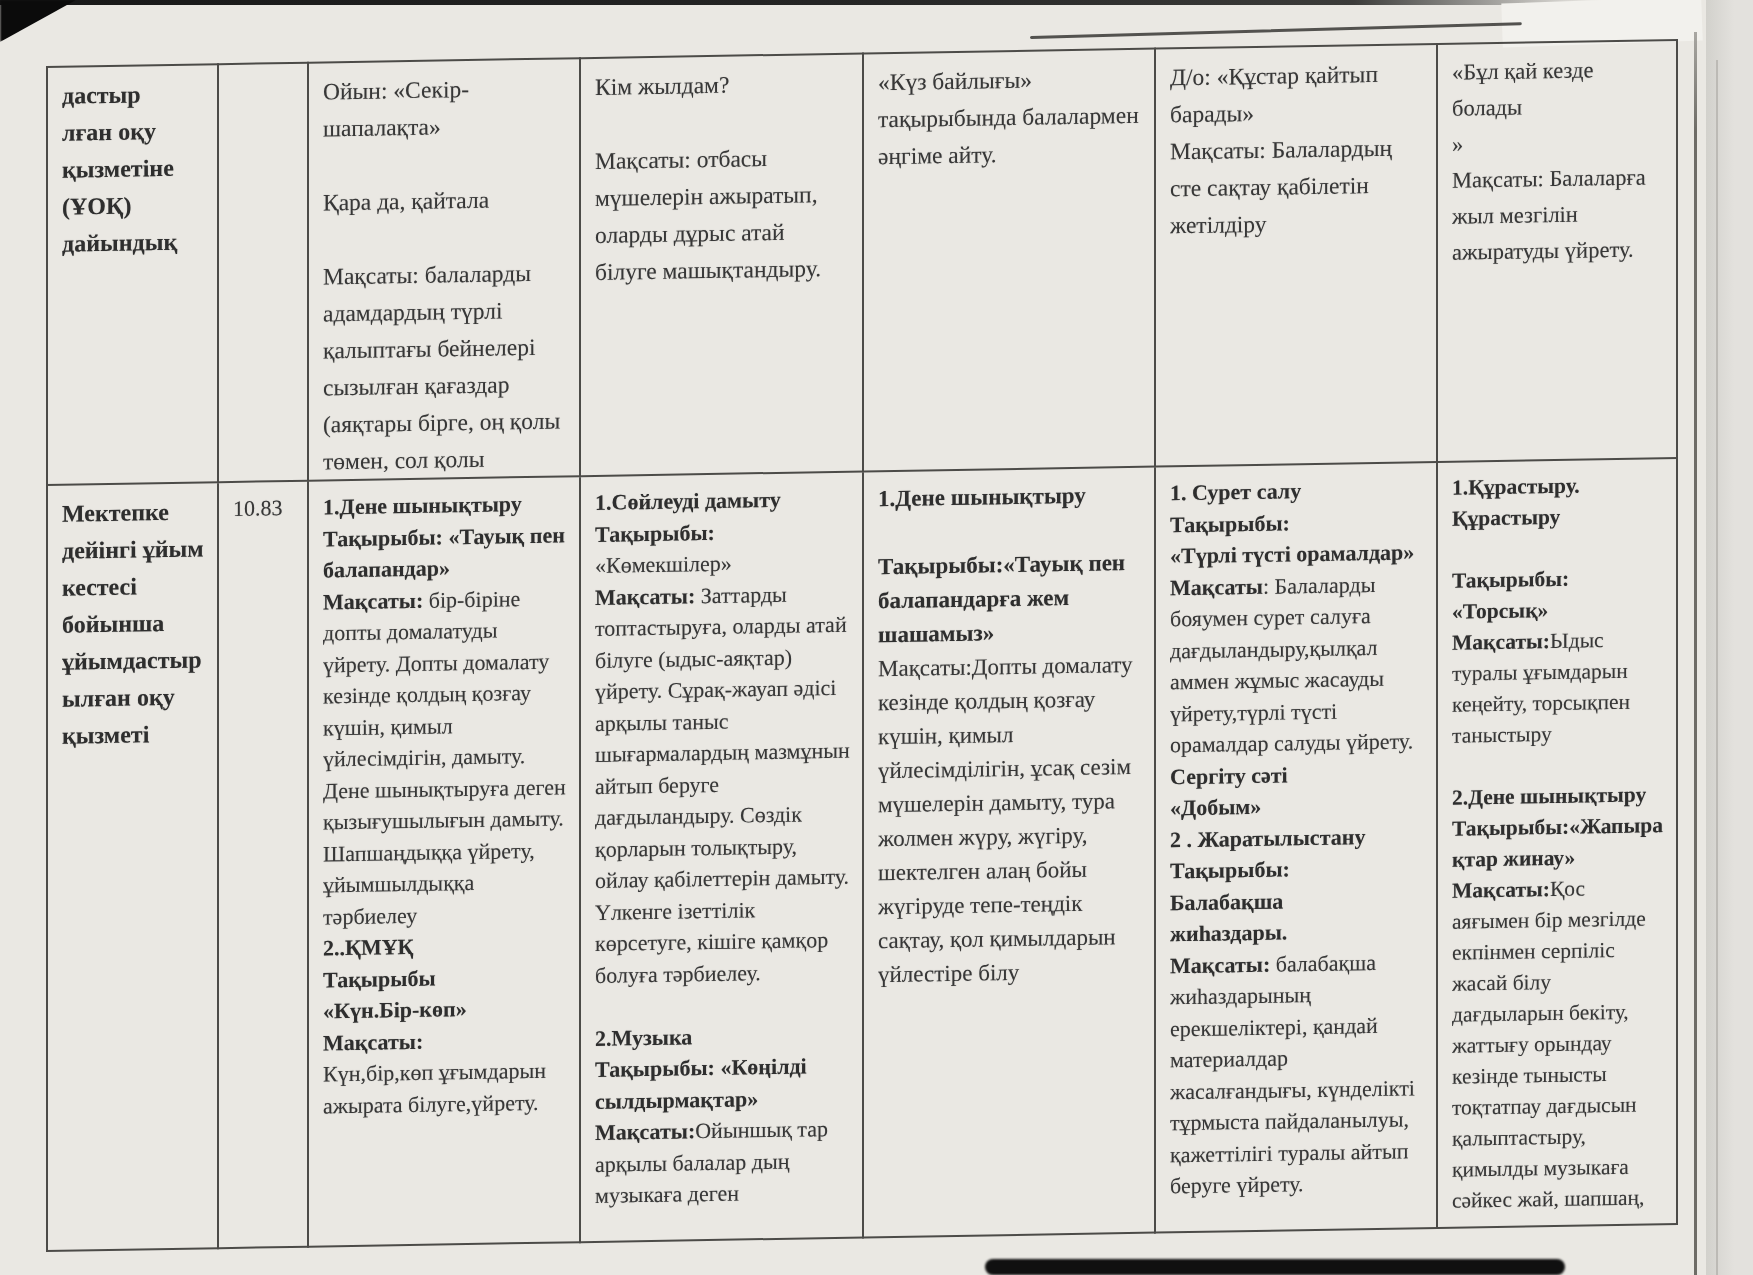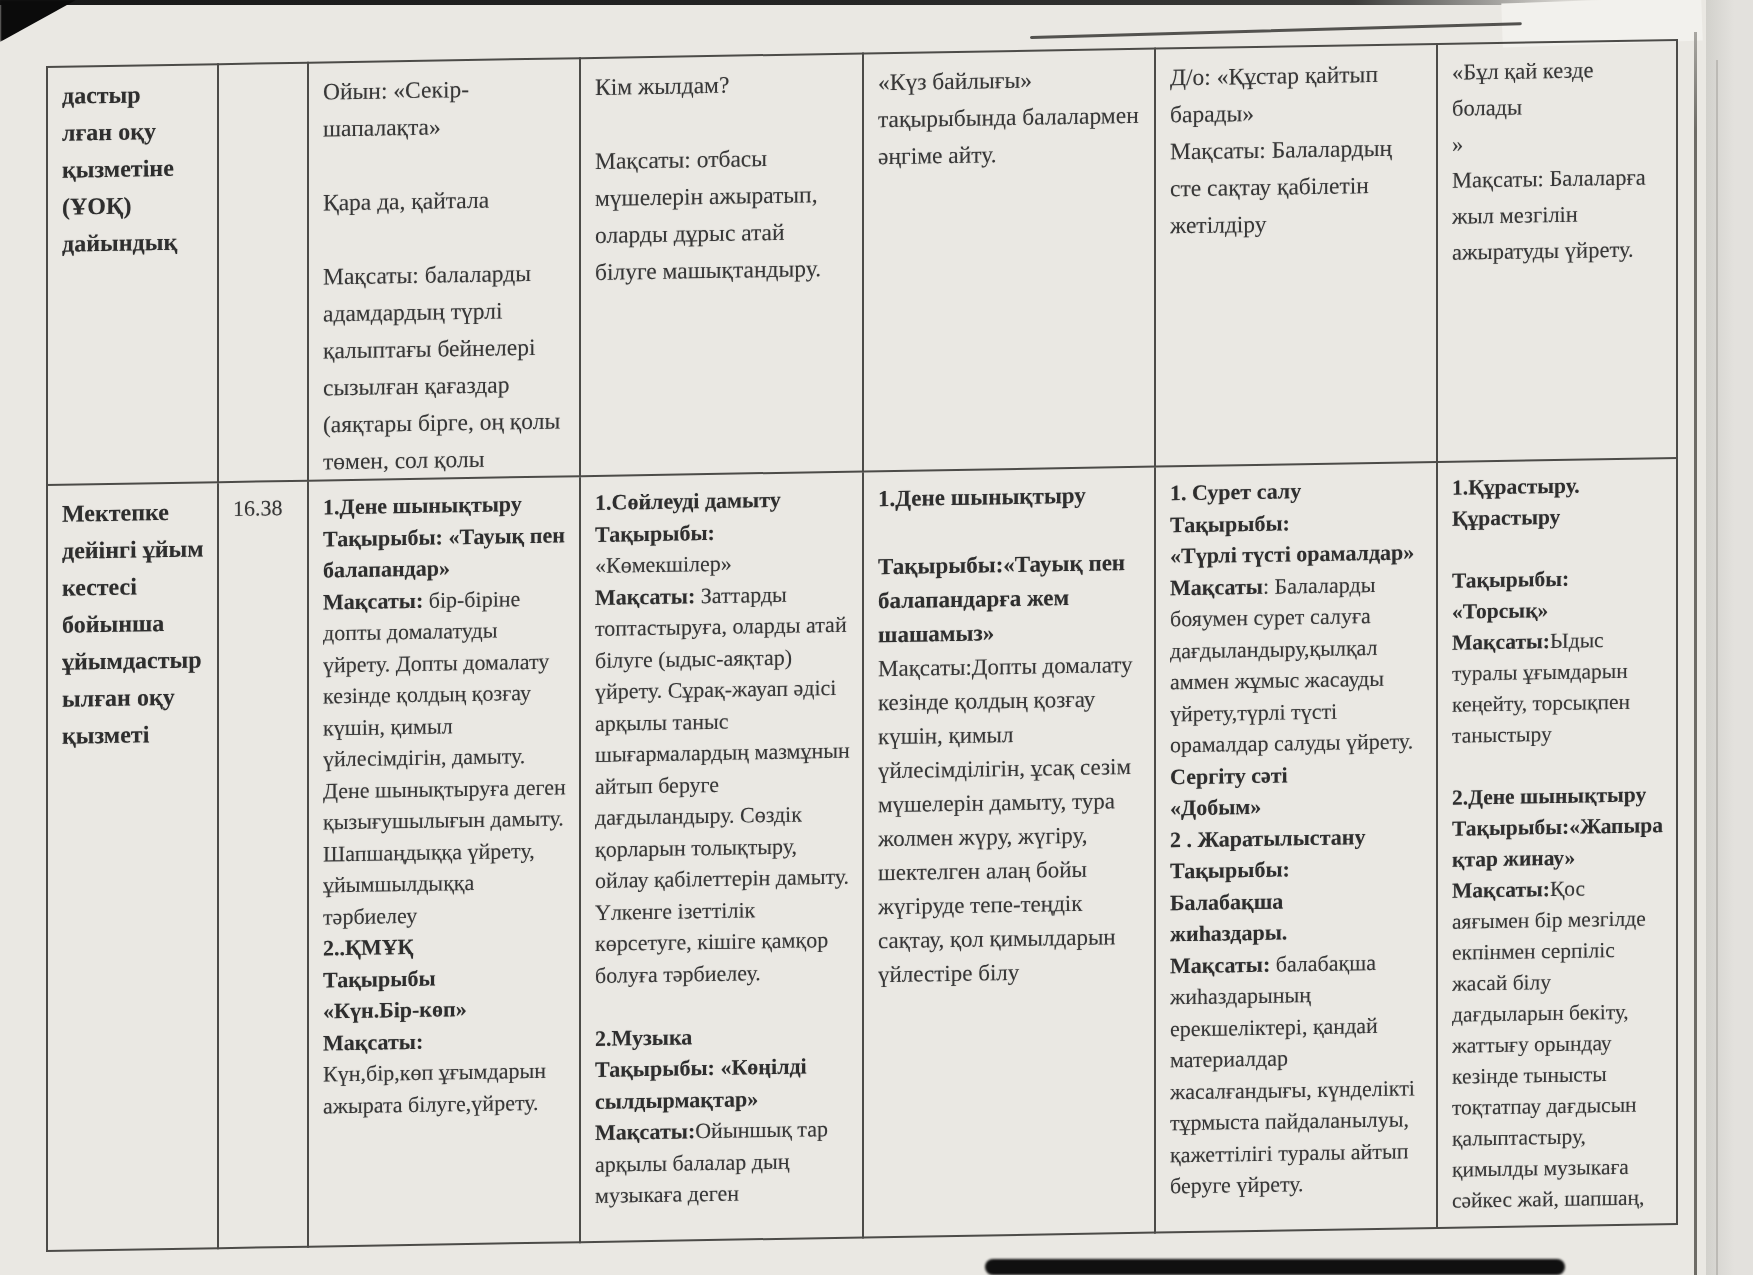--- a/index.html
+++ b/index.html
@@ -124,21 +124,21 @@
             </td>
           </tr>
           <tr class="row-main">
             <td class="c1">
               <div class="cell">
                 <div class="para"><span class="b">Мектепке дейінгі ұйым кестесі бойынша ұйымдастыр ылған оқу қызметі</span></div>
               </div>
             </td>
             <td class="c2">
               <div class="cell">
-                <div class="para"><span>16.38</span></div>
+                <div class="para"><span>10.83</span></div>
               </div>
             </td>
             <td class="c3">
               <div class="cell">
                 <div class="para"><span class="b">1.Дене шынықтыру</span></div>
                 <div class="para"><span class="b">Тақырыбы: «Тауық пен балапандар»</span></div>
                 <div class="para"><span class="b">Мақсаты:</span><span> бір-біріне допты домалатуды үйрету. Допты домалату кезінде қолдың қозғау күшін, қимыл үйлесімдігін, дамыту. Дене шынықтыруға деген қызығушылығын дамыту.</span></div>
                 <div class="para"><span>Шапшаңдыққа үйрету, ұйымшылдыққа тәрбиелеу</span></div>
                 <div class="para"><span class="b">2..ҚМҰҚ</span></div>
                 <div class="para"><span class="b">Тақырыбы</span></div>

